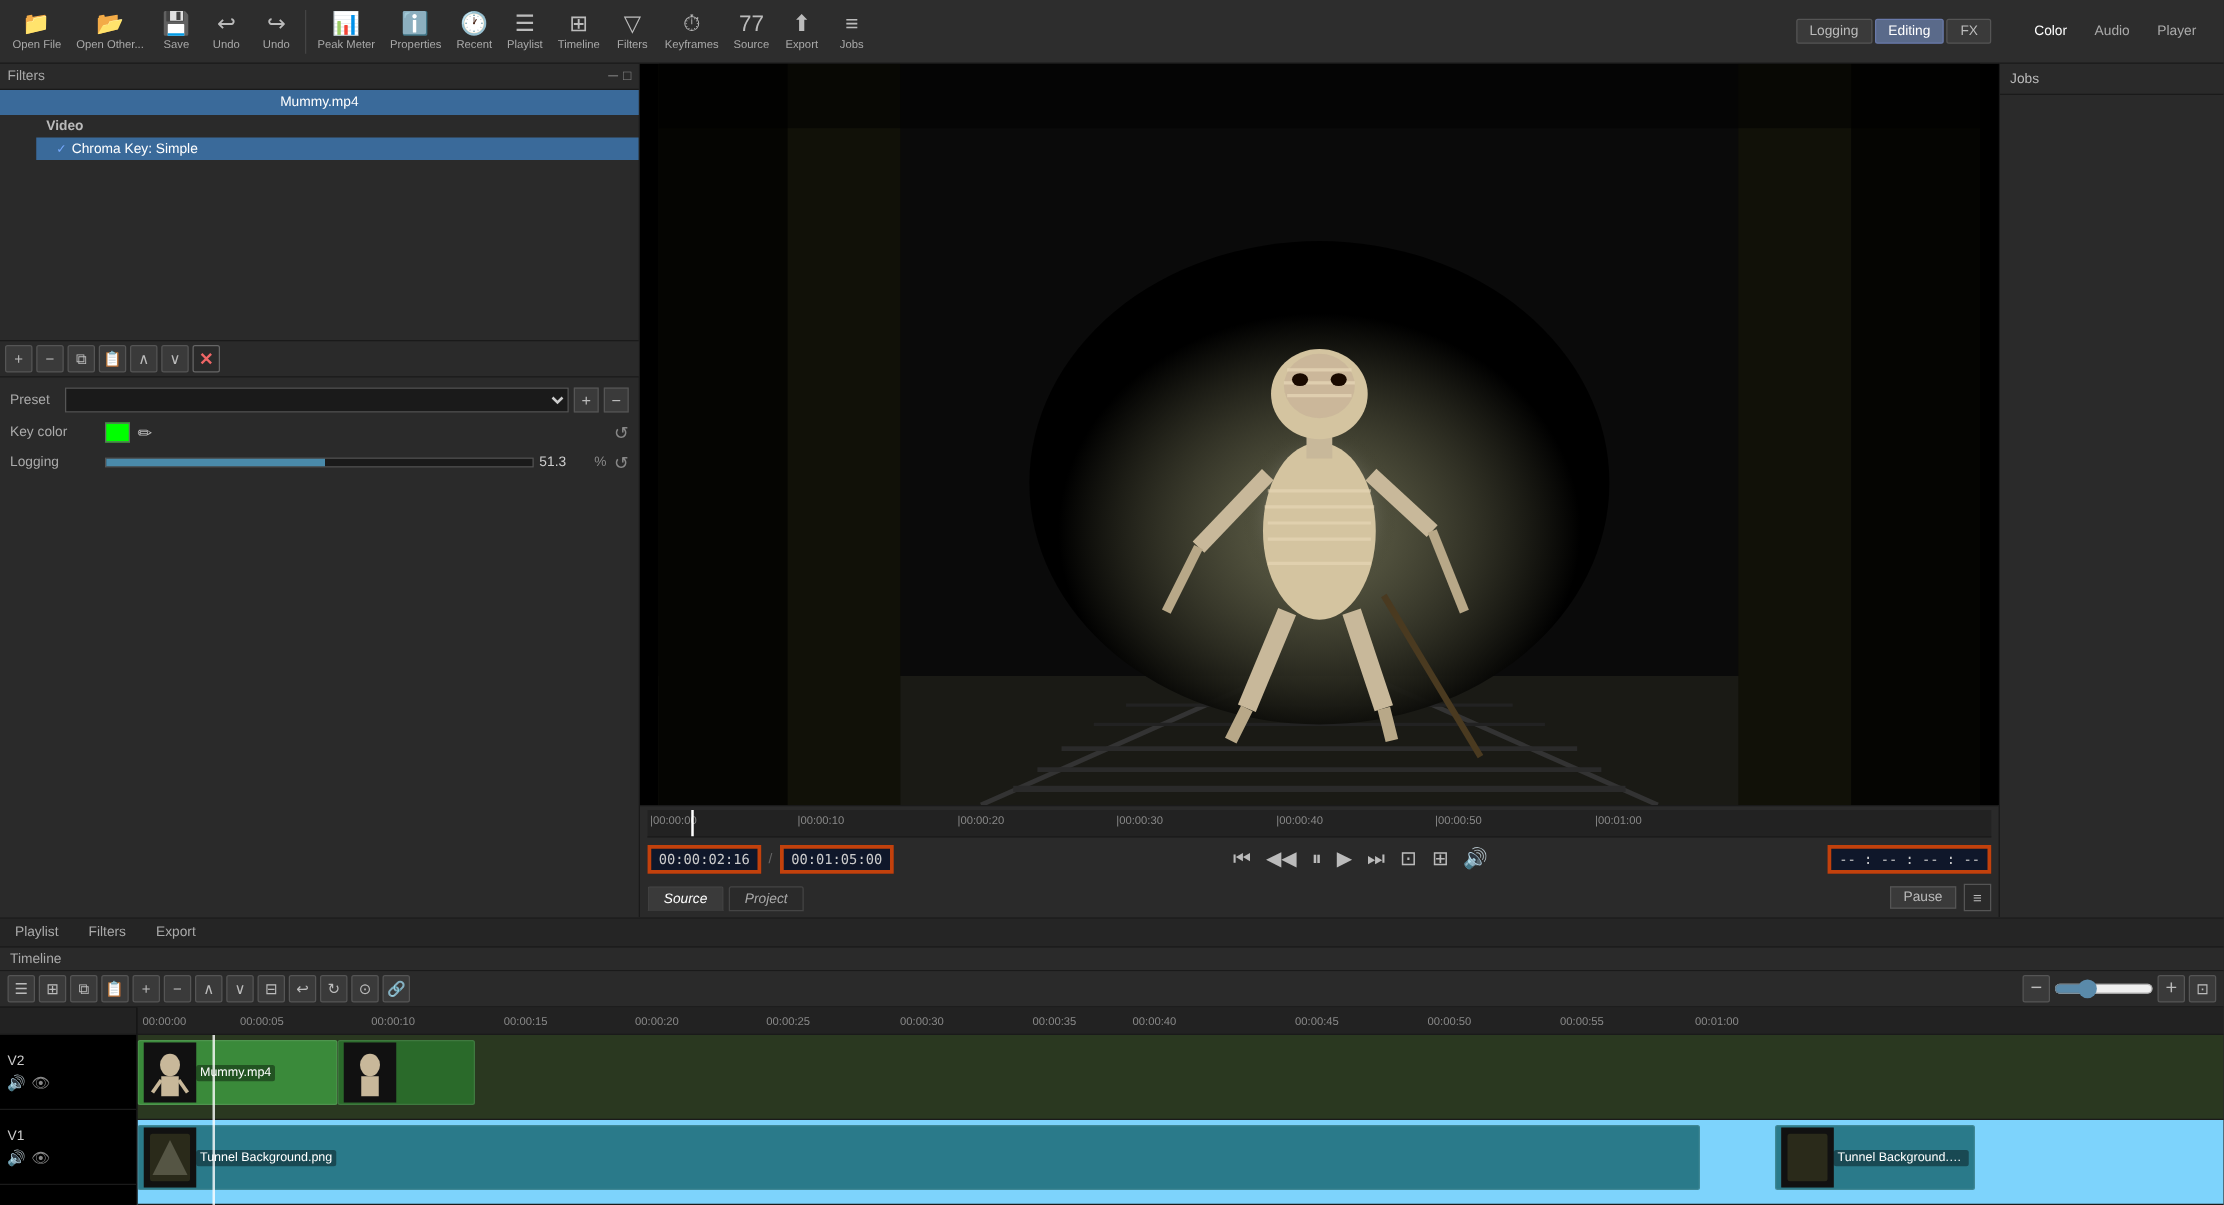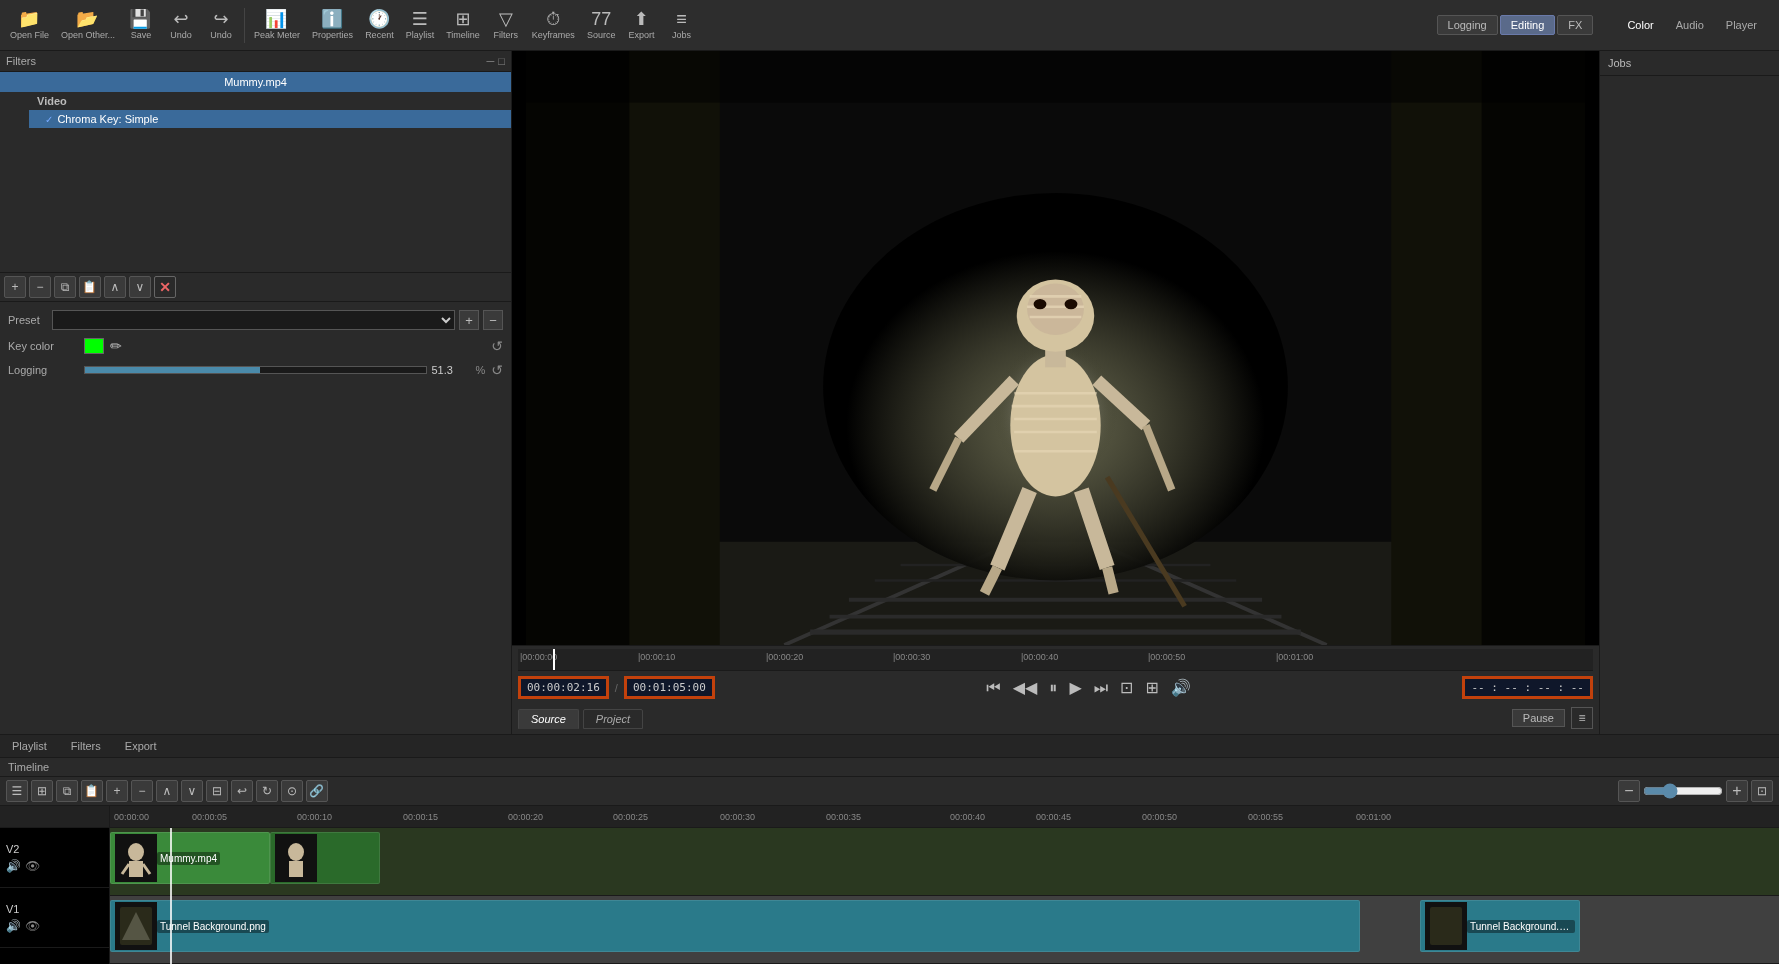--- a/index.html
+++ b/index.html
@@ -814,21 +814,21 @@
 
       <div id="timeline-ruler-bottom" style="height:22px;background:#222;border-bottom:1px solid #1a1a1a;position:relative;min-width:1500px;">
         <span class="ruler-mark-b" style="left:4px">00:00:00</span>
         <span class="ruler-mark-b" style="left:82px">00:00:05</span>
         <span class="ruler-mark-b" style="left:187px">00:00:10</span>
         <span class="ruler-mark-b" style="left:293px">00:00:15</span>
         <span class="ruler-mark-b" style="left:398px">00:00:20</span>
         <span class="ruler-mark-b" style="left:503px">00:00:25</span>
         <span class="ruler-mark-b" style="left:610px">00:00:30</span>
         <span class="ruler-mark-b" style="left:716px">00:00:35</span>
-        <span class="ruler-mark-b" style="left:840px">00:00:40</span>
+        <span class="ruler-mark-b" style="left:796px">00:00:40</span>
         <span class="ruler-mark-b" style="left:926px">00:00:45</span>
         <span class="ruler-mark-b" style="left:1032px">00:00:50</span>
         <span class="ruler-mark-b" style="left:1138px">00:00:55</span>
         <span class="ruler-mark-b" style="left:1246px">00:01:00</span>
       </div>
 
       <div id="track-clips-area" style="position:relative;min-width:1500px;">
 
         <div class="playhead-bottom" style="left:60px"></div>
 
@@ -851,21 +851,21 @@
             <div style="width:42px;height:48px;background:#1a1a1a;flex-shrink:0;display:flex;align-items:center;justify-content:center;overflow:hidden;">
               <svg viewBox="0 0 42 48" width="42" height="48">
                 <rect width="42" height="48" fill="#111"></rect>
                 <ellipse cx="21" cy="18" rx="8" ry="9" fill="#c8b89a"></ellipse>
                 <rect x="14" y="27" width="14" height="16" fill="#c8b89a"></rect>
               </svg>
             </div>
           </div>
         </div>
 
-        <div class="track-row v1" style="background:#404040;height:68px;position:relative;">
+        <div class="track-row v1" style="background:#7dd3fc;height:68px;position:relative;">
 
           <div class="clip teal" style="left:0px;width:1250px;top:4px;height:52px;">
             <div style="width:42px;height:48px;background:#1a1a1a;flex-shrink:0;display:flex;align-items:center;justify-content:center;overflow:hidden;">
               <svg viewBox="0 0 42 48" width="42" height="48">
                 <rect width="42" height="48" fill="#111"></rect>
                 <rect x="5" y="5" width="32" height="38" fill="#2a2a1a" rx="2"></rect>
                 <polygon points="21,10 35,38 7,38" fill="#555544"></polygon>
               </svg>
             </div>
             <span class="clip-label">Tunnel Background.png</span>

